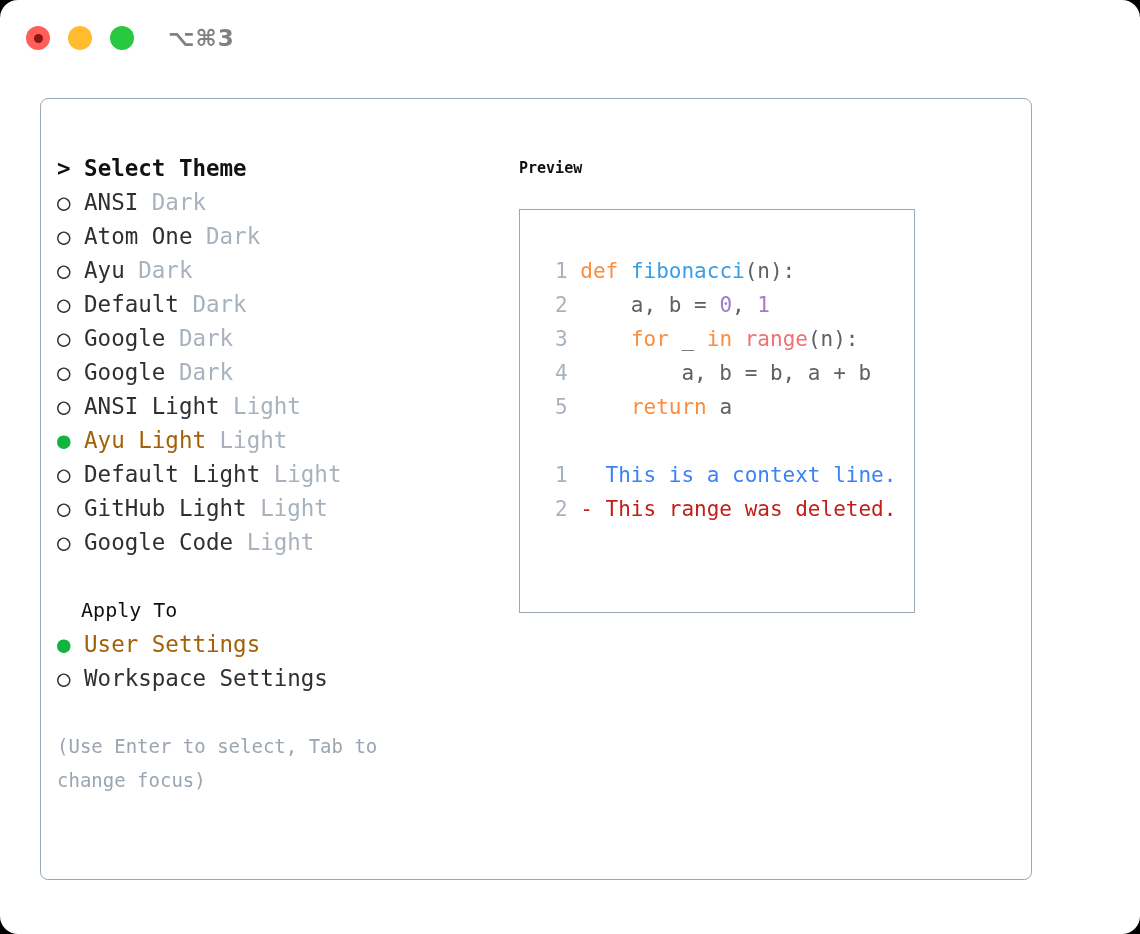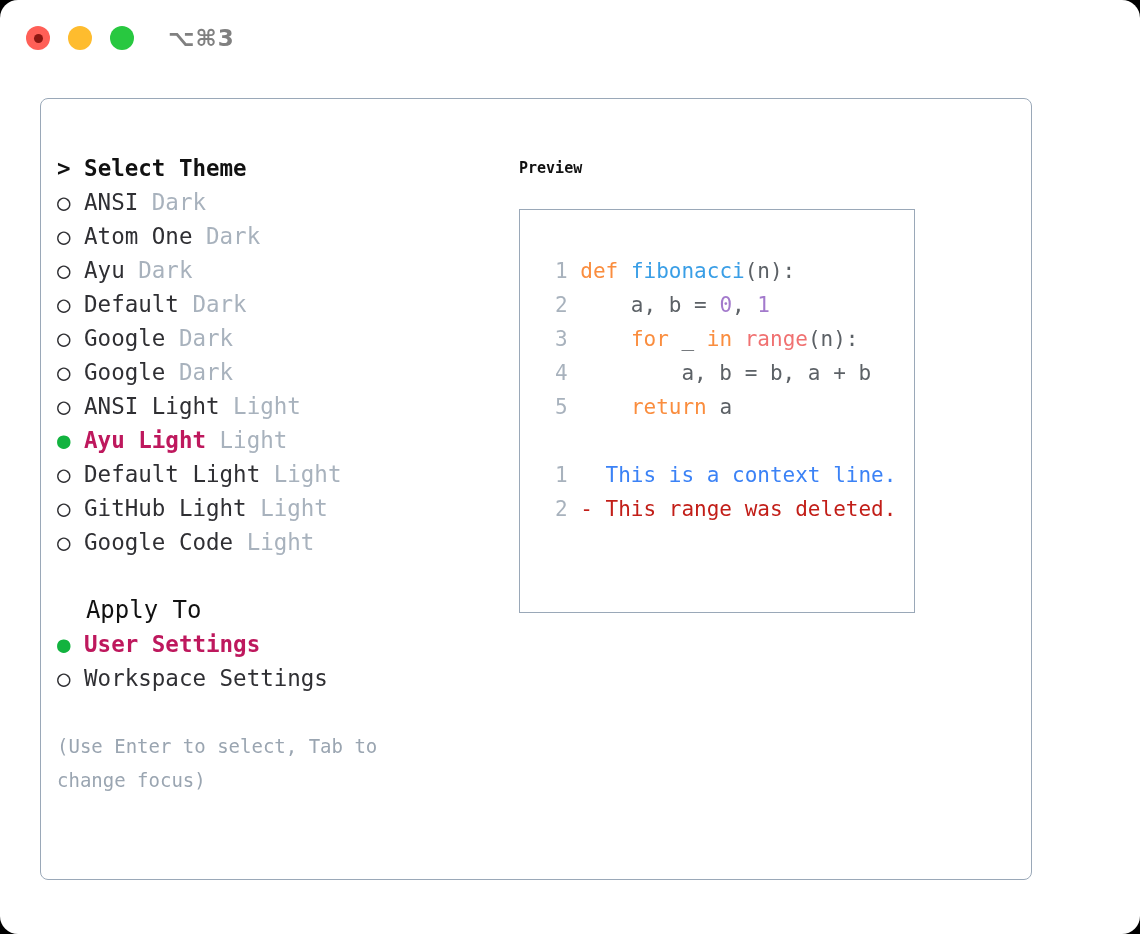--- a/index.html
+++ b/index.html
@@ -111,27 +111,27 @@
     white-space: pre;
     display: block;
   }
   .marker {
     display: inline-block;
     width: 1ch;
     color: #2f2f33;
   }
   .marker.sel { color: #12b33f; }
   .label { color: #2f2f33; }
-  .row.selected .label { color: #be185d; font-weight: bold; }
+  .row.selected .label { color: #a16207; }
   .kind {
     color: #a8b2bd;
   }
   .section-gap { height: 34px; }
   .apply-head {
-    font-size: 24px;
+    font-size: 20px;
     line-height: 34px;
     color: #111111;
     white-space: pre;
   }
   .hint {
     font-size: 19px;
     line-height: 34px;
     color: #9aa5b1;
     width: 400px;
     word-wrap: break-word;

